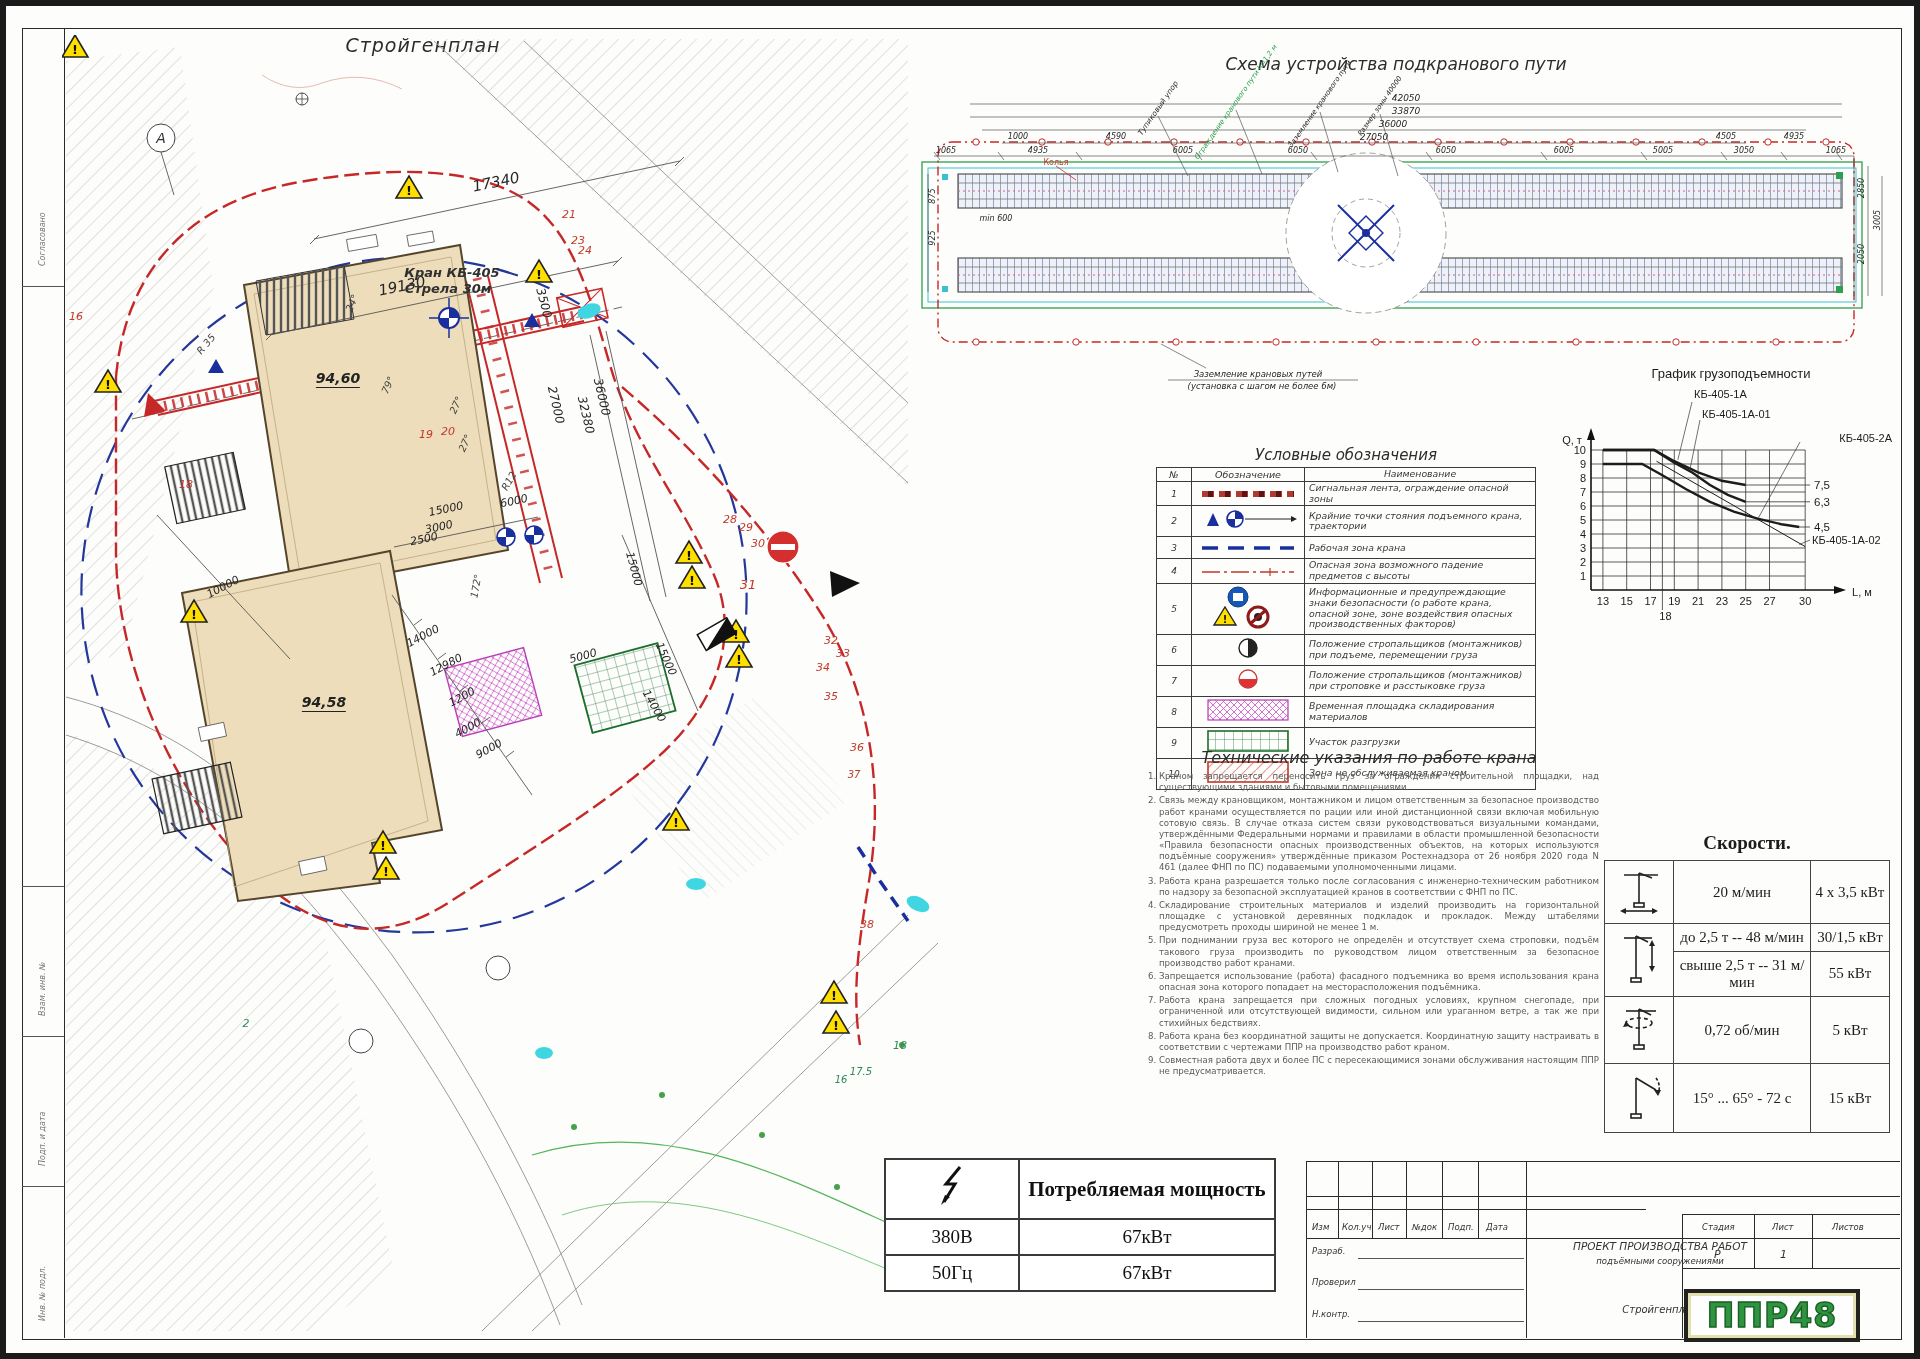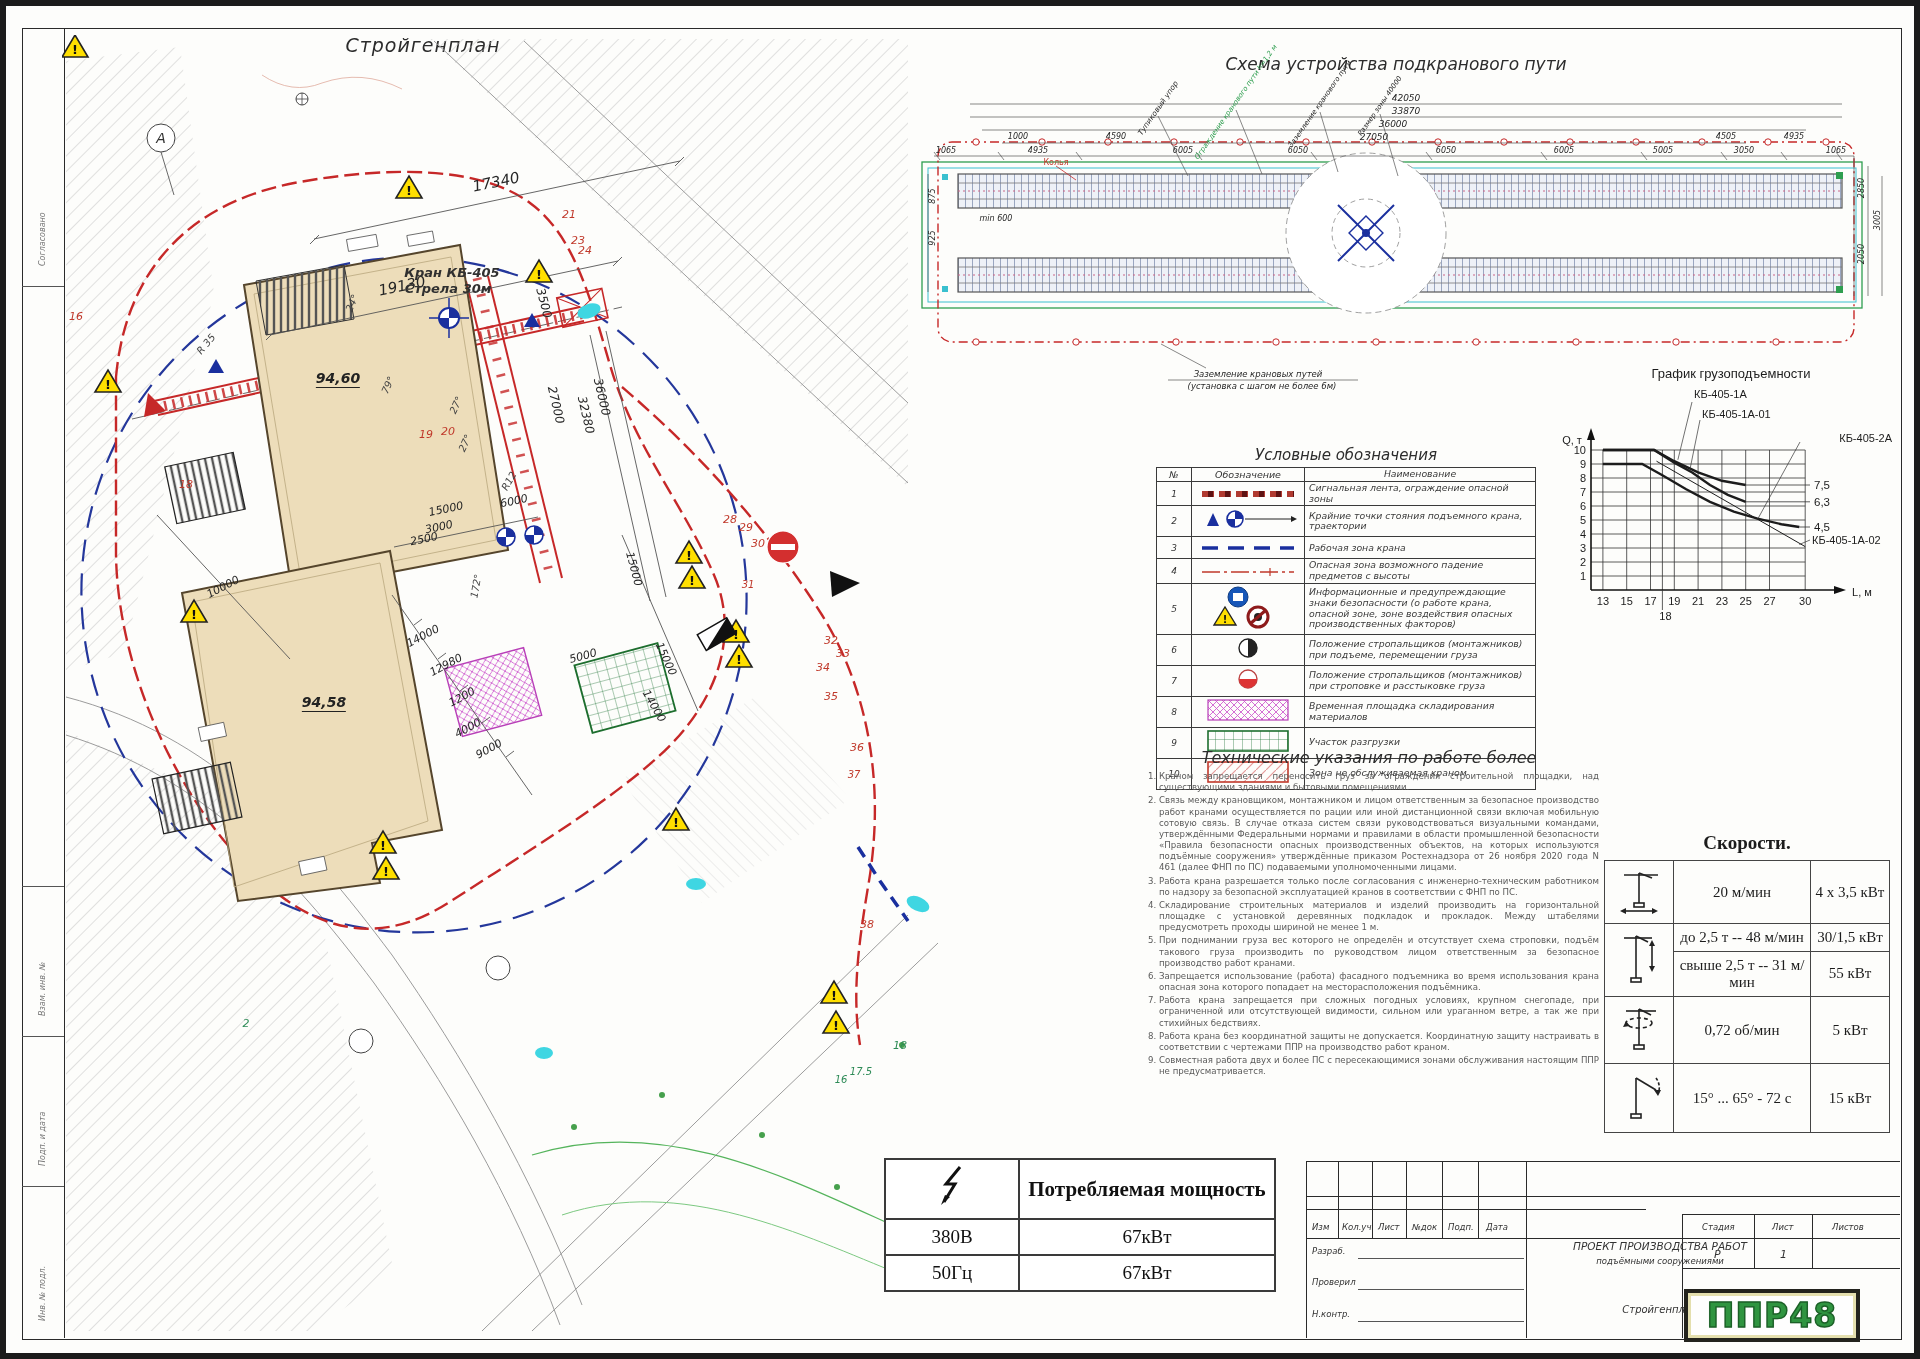--- a/index.html
+++ b/index.html
@@ -295,21 +295,21 @@
         <span class="lbl rnum" style="left: 14px; top: 281px; font-size: 11px; transform: translate(-50%, -50%) rotate(0deg);">16</span>
         <span class="lbl rnum" style="left: 124px; top: 449px; font-size: 11px; transform: translate(-50%, -50%) rotate(0deg);">18</span>
         <span class="lbl rnum" style="left: 364px; top: 399px; font-size: 11px; transform: translate(-50%, -50%) rotate(0deg);">19</span>
         <span class="lbl rnum" style="left: 386px; top: 396px; font-size: 11px; transform: translate(-50%, -50%) rotate(0deg);">20</span>
         <span class="lbl rnum" style="left: 507px; top: 179px; font-size: 11px; transform: translate(-50%, -50%) rotate(0deg);">21</span>
         <span class="lbl rnum" style="left: 516px; top: 205px; font-size: 11px; transform: translate(-50%, -50%) rotate(0deg);">23</span>
         <span class="lbl rnum" style="left: 523px; top: 215px; font-size: 11px; transform: translate(-50%, -50%) rotate(0deg);">24</span>
         <span class="lbl rnum" style="left: 668px; top: 484px; font-size: 11px; transform: translate(-50%, -50%) rotate(0deg);">28</span>
         <span class="lbl rnum" style="left: 684px; top: 492px; font-size: 11px; transform: translate(-50%, -50%) rotate(0deg);">29</span>
         <span class="lbl rnum" style="left: 696px; top: 508px; font-size: 11px; transform: translate(-50%, -50%) rotate(0deg);">30</span>
-        <span class="lbl rnum" style="left: 686px; top: 549px; font-size: 10px; transform: translate(-50%, -50%) rotate(0deg);">31</span>
+        <span class="lbl rnum" style="left: 686px; top: 549px; font-size: 13px; transform: translate(-50%, -50%) rotate(0deg);">31</span>
         <span class="lbl rnum" style="left: 769px; top: 605px; font-size: 11px; transform: translate(-50%, -50%) rotate(0deg);">32</span>
         <span class="lbl rnum" style="left: 781px; top: 618px; font-size: 11px; transform: translate(-50%, -50%) rotate(0deg);">33</span>
         <span class="lbl rnum" style="left: 761px; top: 632px; font-size: 11px; transform: translate(-50%, -50%) rotate(0deg);">34</span>
         <span class="lbl rnum" style="left: 769px; top: 661px; font-size: 11px; transform: translate(-50%, -50%) rotate(0deg);">35</span>
         <span class="lbl rnum" style="left: 795px; top: 712px; font-size: 11px; transform: translate(-50%, -50%) rotate(0deg);">36</span>
         <span class="lbl rnum" style="left: 792px; top: 739px; font-size: 10px; transform: translate(-50%, -50%) rotate(0deg);">37</span>
         <span class="lbl rnum" style="left: 805px; top: 889px; font-size: 11px; transform: translate(-50%, -50%) rotate(0deg);">38</span>
         <span class="lbl gnum" style="left: 838px; top: 1010px; font-size: 11px; transform: translate(-50%, -50%) rotate(0deg);">18</span>
         <span class="lbl gnum" style="left: 799px; top: 1036px; font-size: 10px; transform: translate(-50%, -50%) rotate(0deg);">17.5</span>
         <span class="lbl gnum" style="left: 779px; top: 1044px; font-size: 10px; transform: translate(-50%, -50%) rotate(0deg);">16</span>
@@ -610,21 +610,21 @@
           <line x1="154" y1="58" x2="143.77" y2="108.29999999999998" stroke="#333" stroke-width="0.7"></line>
           <text x="156" y="56" text-anchor="start" font-size="11" fill="#1c1c1c" font-family="Liberation Sans,sans-serif">КБ-405-1А-01</text>
           <line x1="254" y1="80" x2="211.6" y2="157.3" stroke="#333" stroke-width="0.7"></line>
           <text x="346" y="80" text-anchor="end" font-size="11" fill="#1c1c1c" font-family="Liberation Sans,sans-serif">КБ-405-2А</text>
           <line x1="264" y1="178" x2="253.25" y2="182.5" stroke="#333" stroke-width="0.7"></line>
           <text x="266" y="182" text-anchor="start" font-size="11" fill="#1c1c1c" font-family="Liberation Sans,sans-serif">КБ-405-1А-02</text>
         </svg>
     </div>
 
     <div class="technotes">
-      <h4>Технические указания по работе более</h4>
+      <h4>Технические указания по работе крана</h4>
       <ol id="tech-list">
           <li>Краном запрещается переносить груз за ограждения строительной площадки, над существующими зданиями и бытовыми помещениями.</li>
           <li>Связь между крановщиком, монтажником и лицом ответственным за безопасное производство работ кранами осуществляется по рации или иной дистанционной связи включая мобильную сотовую связь. В случае отказа систем связи руководствоваться визуальными командами, утверждёнными Федеральными нормами и правилами в области промышленной безопасности «Правила безопасности опасных производственных объектов, на которых используются подъёмные сооружения» утверждённые приказом Ростехнадзора от 26 ноября 2020 года N 461 (далее ФНП по ПС) подаваемыми уполномоченными лицами.</li>
           <li>Работа крана разрешается только после согласования с инженерно-техническим работником по надзору за безопасной эксплуатацией кранов в соответствии с ФНП по ПС.</li>
           <li>Складирование строительных материалов и изделий производить на горизонтальной площадке с установкой деревянных подкладок и прокладок. Между штабелями предусмотреть проходы шириной не менее 1 м.</li>
           <li>При поднимании груза вес которого не определён и отсутствует схема строповки, подъём такового груза производить по руководством лицом ответственным за безопасное производство работ кранами.</li>
           <li>Запрещается использование (работа) фасадного подъемника во время использования крана опасная зона которого попадает на месторасположения подъёмника.</li>
           <li>Работа крана запрещается при сложных погодных условиях, крупном снегопаде, при ограниченной или отсутствующей видимости, сильном или ураганном ветре, а так же при стихийных бедствиях.</li>
           <li>Работа крана без координатной защиты не допускается. Координатную защиту настраивать в соответствии с чертежами ППР на производство работ краном.</li>
           <li>Совместная работа двух и более ПС с пересекающимися зонами обслуживания настоящим ППР не предусматривается.</li>

